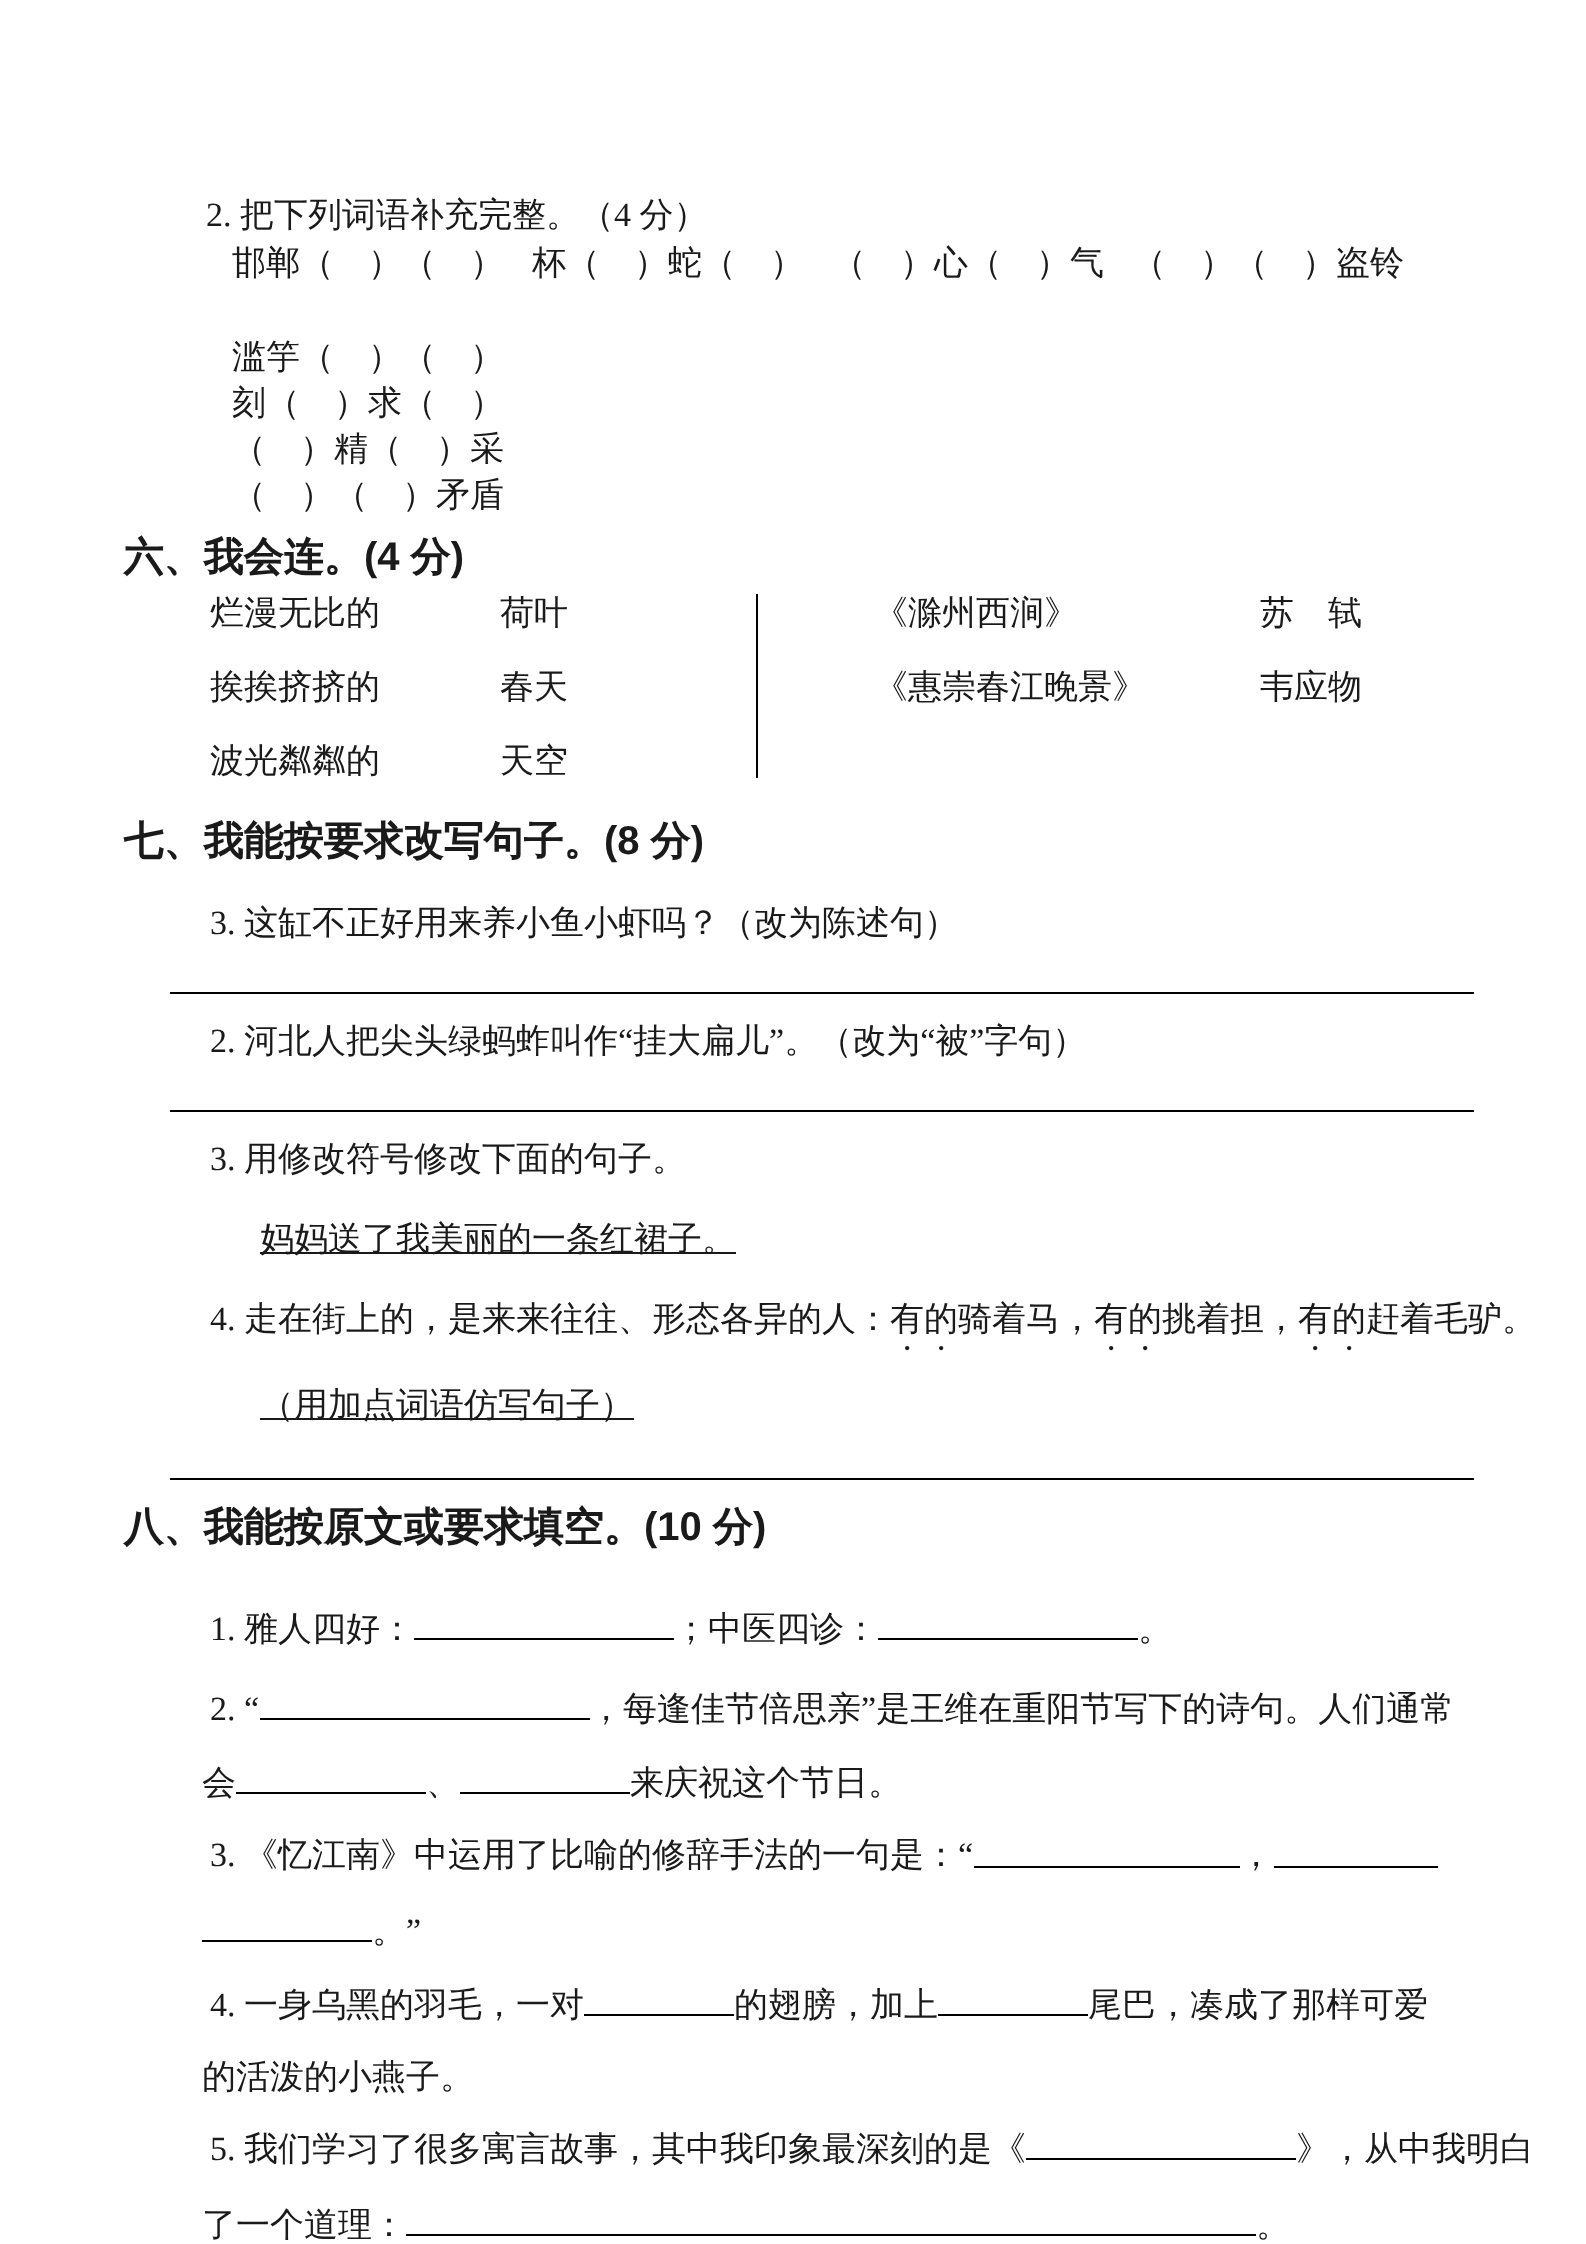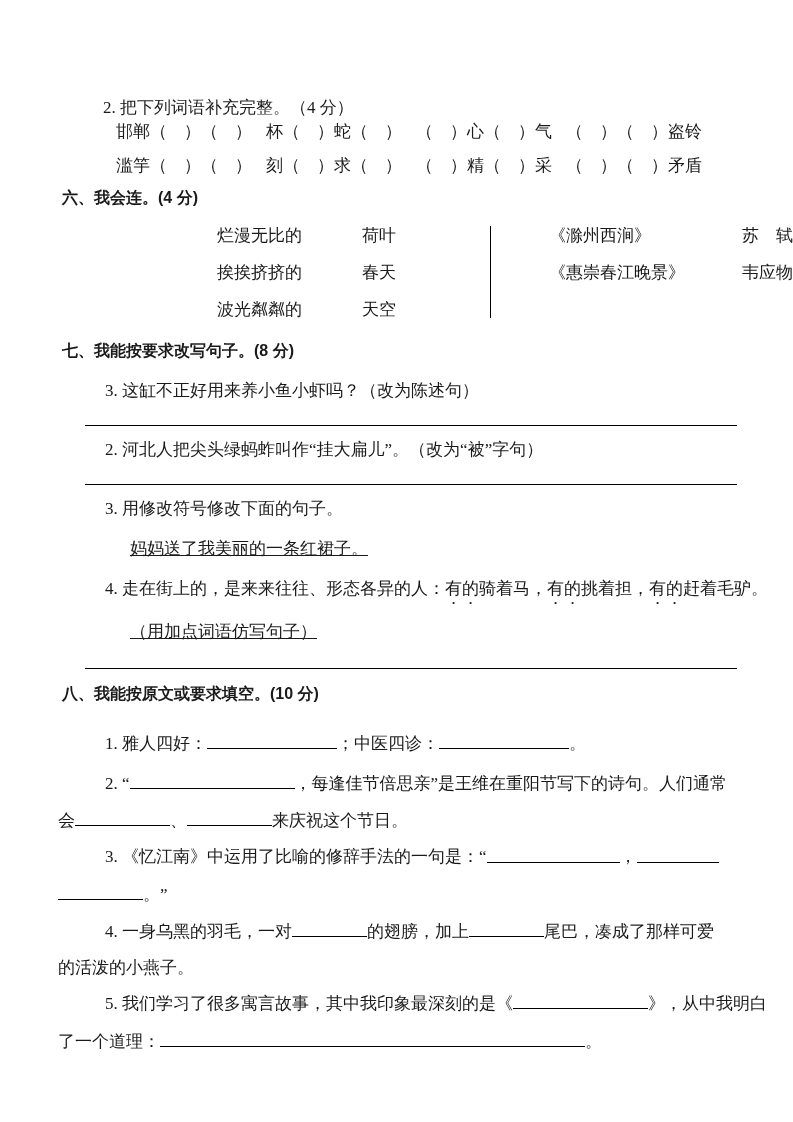--- a/index.html
+++ b/index.html
@@ -11,40 +11,40 @@
     font-size: 17px;
     position: relative;
     overflow: hidden;
   }
   .line { line-height: 24px; white-space: nowrap; }
 
   
   .sec-heading {
     font-family: "Liberation Sans", "DejaVu Sans", sans-serif;
     font-weight: 700;
-    font-size: 16px;
+    font-size: 20px;
     line-height: 25px;
     margin-left: 62px;
     white-space: nowrap;
   }
   .sub-heading { margin-left: 103px; margin-top: 96px; line-height: 24px; }
 
   
   .idiom-row {
     margin-left: 116px;
     width: 586px;
     display: flex;
     justify-content: space-between;
     line-height: 23px;
   }
   .idiom-row:first-of-type { margin-top: 19px; }
-  .idiom-row + .idiom-row { margin-top: 11px; }
+  .idiom-row + .idiom-row { margin-top: 24px; flex-direction: column; }
 
   
-  .connect { margin-left: 105px; margin-top: 14px; display: flex; justify-content: flex-end; }
+  .connect { margin-left: 105px; margin-top: 3px; display: flex; }
   .connect-left { width: 273px; }
   .connect-divider {
     width: 0; border-left: 1.6px solid #000;
     margin-top: 2px; margin-bottom: 4px;
   }
   .connect-right { padding-left: 58px; }
   .c-row { line-height: 24px; white-space: nowrap; }
   .c-row + .c-row { margin-top: 13px; }
   .c-phrase { display: inline-block; width: 145px; }
   .c-title { display: inline-block; width: 193px; }
@@ -58,21 +58,21 @@
   }
   .dot-em {
     -webkit-text-emphasis: filled dot #1a1a1a;
     -webkit-text-emphasis-position: under right;
     text-emphasis: filled dot #1a1a1a;
     text-emphasis-position: under right;
   }
 
   
   .fill-line { margin-left: 105px; }
-  .fill-cont { margin-left: 58px; }
+  .fill-cont { margin-left: 101px; }
   .bl {
     display: inline-block;
     border-bottom: 1.5px solid #000;
     height: 0.95em;
     vertical-align: baseline;
   }
   .w75 { width: 75px; } .w82 { width: 82px; } .w85 { width: 85px; }
   .w95 { width: 95px; } .w130 { width: 130px; } .w133 { width: 133px; }
   .w135 { width: 135px; } .w165 { width: 165px; } .w425 { width: 425px; } .mt6 { margin-top: 16px; }
   .mt8  { margin-top: 8px;  } .mt12 { margin-top: 12px; }

